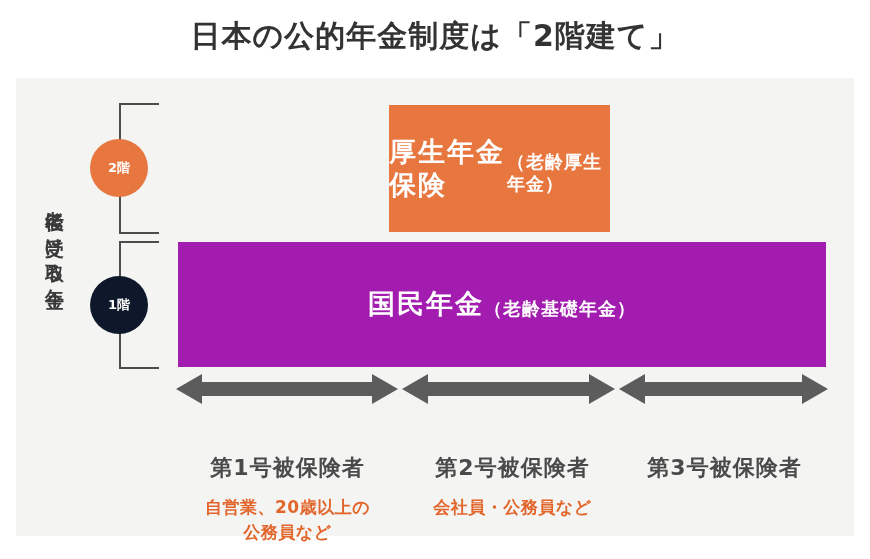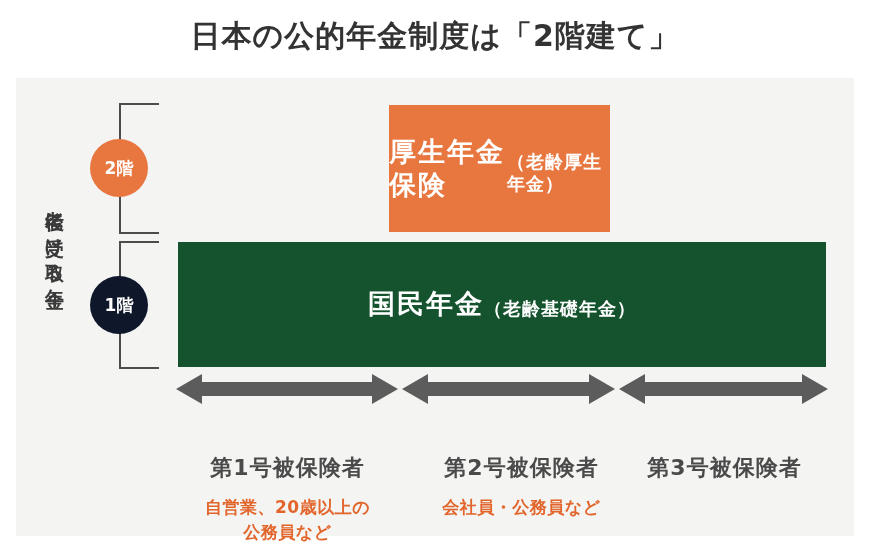--- a/index.html
+++ b/index.html
@@ -81,21 +81,21 @@
   
   .floor-badge {
     position: absolute;
     width: 58px;
     height: 58px;
     border-radius: 50%;
     display: flex;
     align-items: center;
     justify-content: center;
     color: #ffffff;
-    font-size: 17px;
+    font-size: 13px;
     font-weight: 700;
     letter-spacing: 0px;
     text-align: center;
   }
   .badge-2kai {
     left: 90px;
     top: 139px;
     background: #e8763f;
   }
   .badge-1kai {
@@ -132,21 +132,21 @@
     top: 105px;
     width: 221px;
     height: 127px;
     background: #e8763f;
   }
   .box-kokumin {
     left: 178px;
     top: 242px;
     width: 648px;
     height: 125px;
-    background: #14532d;
+    background: #a21caf;
   }
 
   
   .arrow {
     position: absolute;
     top: 374px;
     height: 30px;
   }
   .arrow svg { display: block; }
   .arrow-1 { left: 176px; width: 222px; }
@@ -170,21 +170,21 @@
   }
   .col .detail {
     margin-top: 14px;
     font-size: 17px;
     font-weight: 700;
     color: #e2662b;
     letter-spacing: 0.5px;
     line-height: 1.45;
   }
   .col-1 { left: 170px; width: 235px; }
-  .col-2 { left: 409px; width: 225px; }
+  .col-2 { left: 400px; width: 225px; }
   .col-3 { left: 612px; width: 225px; }
 </style>
 </head>
 <body>
 
 <div class="title">日本の公的年金制度は「2階建て」</div>
 
 <div class="panel"></div>
 
 <div class="axis-label">老後に受け取る年金</div>

